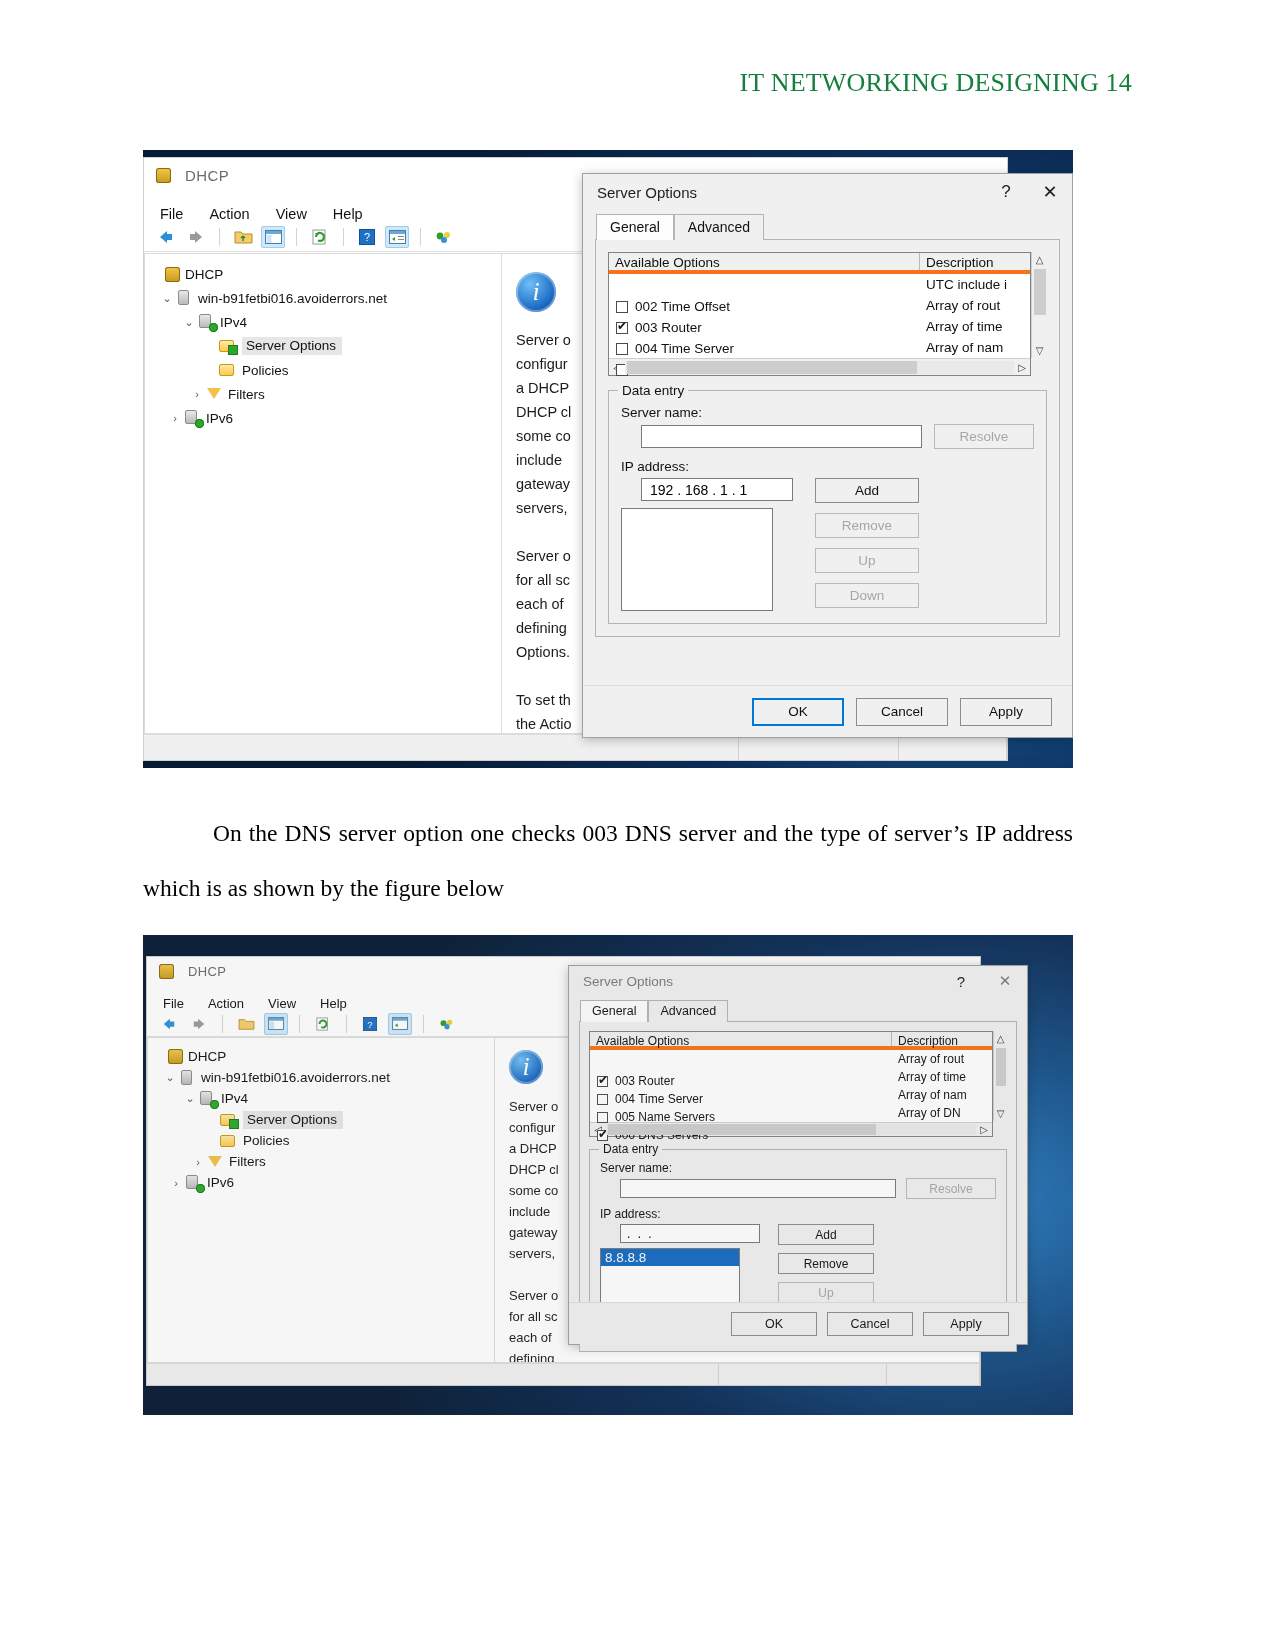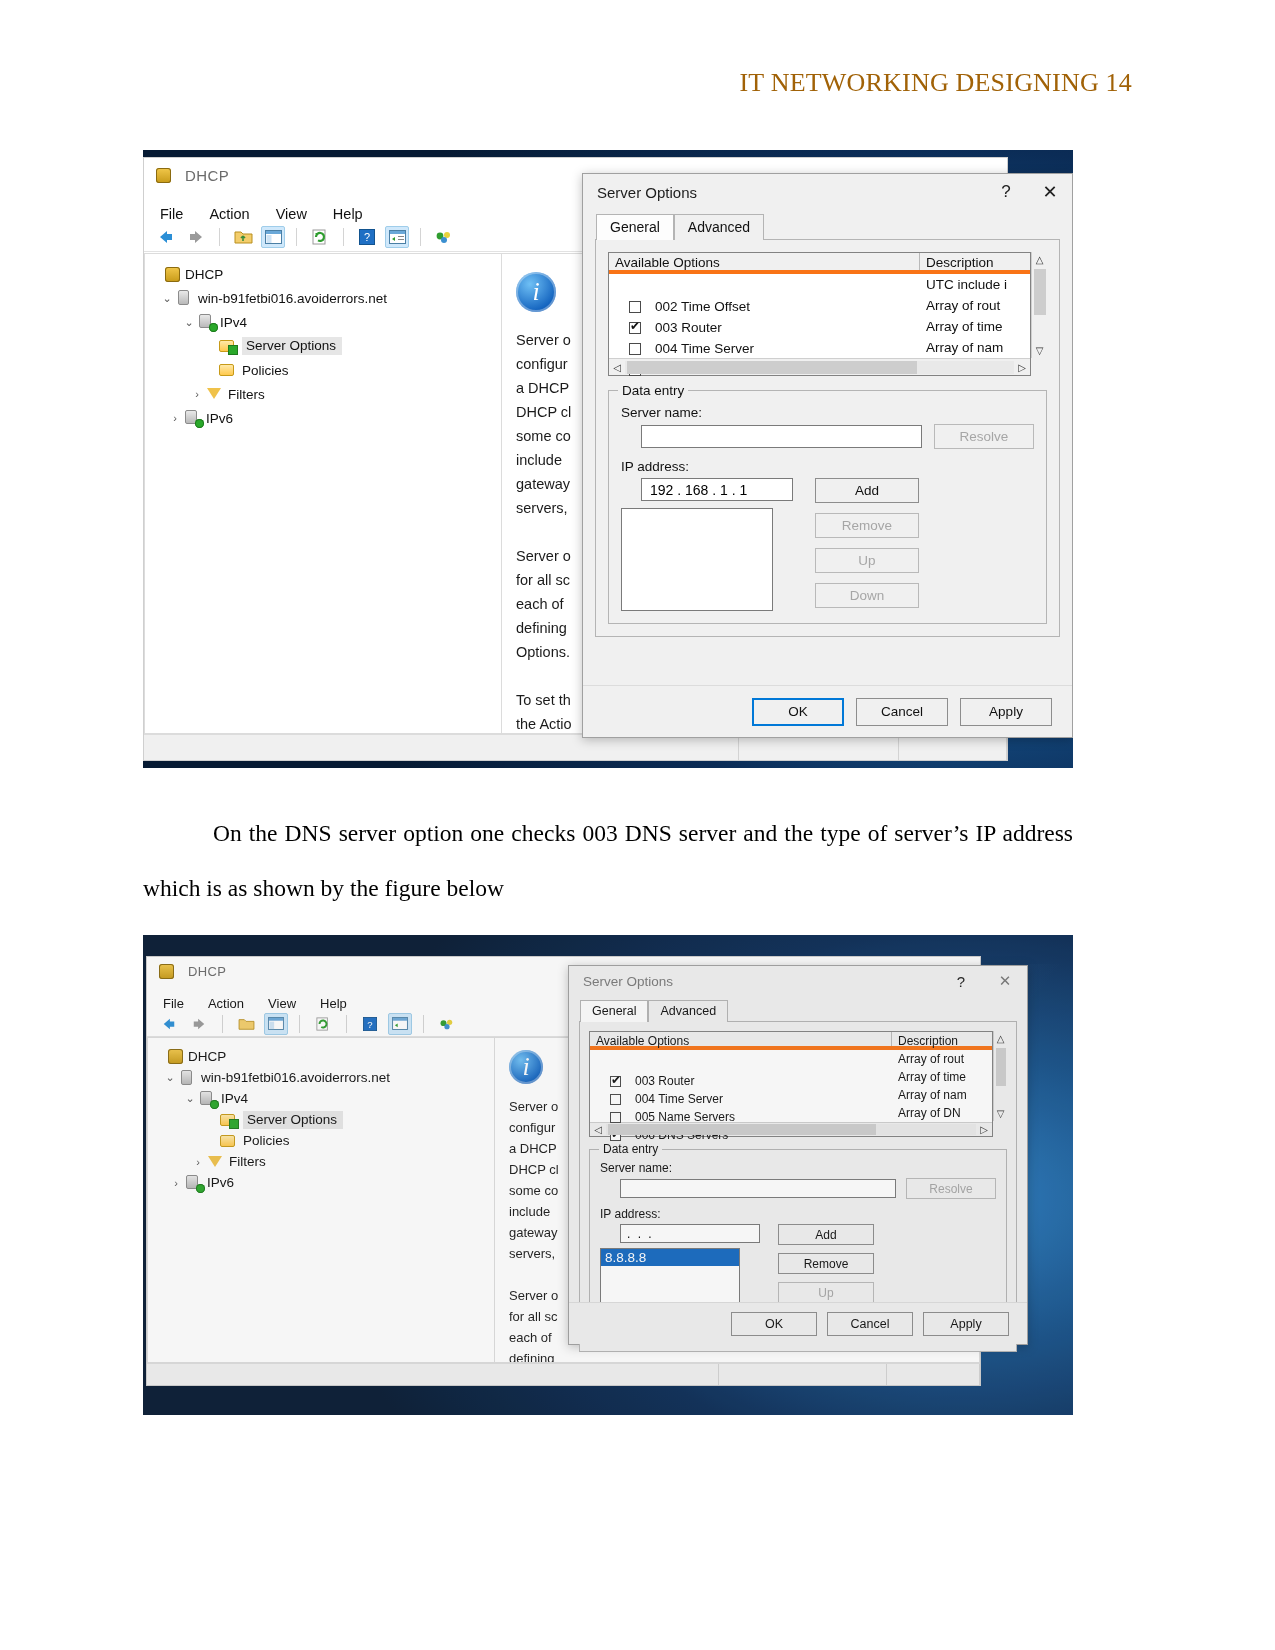--- a/index.html
+++ b/index.html
@@ -8,21 +8,21 @@
     width:1275px; height:1650px;
     background:#ffffff;
     font-family:"Liberation Serif", serif;
     position:relative;
     overflow:hidden;
   }
 
   
   .page-header{
     position:absolute; top:68px; right:143px;
-    font-size:26px; letter-spacing:.2px; color:#a16207;
+    font-size:26px; letter-spacing:.2px; color:#15803d;
     font-family:"Liberation Serif", serif;
   }
 
   
   .body-text{
     position:absolute; left:143px; top:806px; width:930px;
     font-size:23.5px; line-height:55px; color:#000; text-align:justify;
   }
   .body-text .indent{ display:inline-block; width:70px; }
 
@@ -118,21 +118,21 @@
   .tabpane{ margin:0 12px 0 12px; border:1px solid #b4b4b4; background:#f0f0f0;
         padding:12px; position:relative; top:-1px; }
 
   .lv{ border:1px solid #828282; background:#fff; }
   .lv-head{ display:flex; height:21px; background:#f0f0f0; border-bottom:4px solid #f97316;
         font-size:13.5px; color:#111; }
   .lv-head div{ padding:2px 6px; }
   .lv-head .c1{ flex:1; border-right:1px solid #b9b9b9; }
   .lv-head .c2{ width:110px; }
   .lv-row{ display:flex; align-items:center; height:21px; font-size:13.5px; color:#111; }
-  .lv-row .c1{ flex:1; display:flex; align-items:center; gap:14px; padding-left:20px;margin-top:44px; }
+  .lv-row .c1{ flex:1; display:flex; align-items:center; gap:7px; padding-left:7px;margin-top:44px; }
   .lv-row .c2{ width:110px; padding-left:6px; overflow:hidden; white-space:nowrap; }
   .cb{ width:12px; height:12px; border:1px solid #4a4a4a; background:#fff;
        display:inline-block; position:relative; flex:0 0 auto; }
   .cb.on:after{ content:"✔"; position:absolute; left:0px; top:-4px; font-size:12px; color:#111; }
 
   .hscroll{ height:17px; background:#f0f0f0; border-top:1px solid #cfcfcf;
         display:flex; align-items:center; }
   .hscroll .arr{ width:16px; text-align:center; font-size:10px; color:#333; }
   .hscroll .bar{ flex:1; height:13px; background:#e9e9e9; position:relative; }
   .hscroll .thumb{ position:absolute; left:2px; top:0; height:13px; background:#cdcdcd; }

